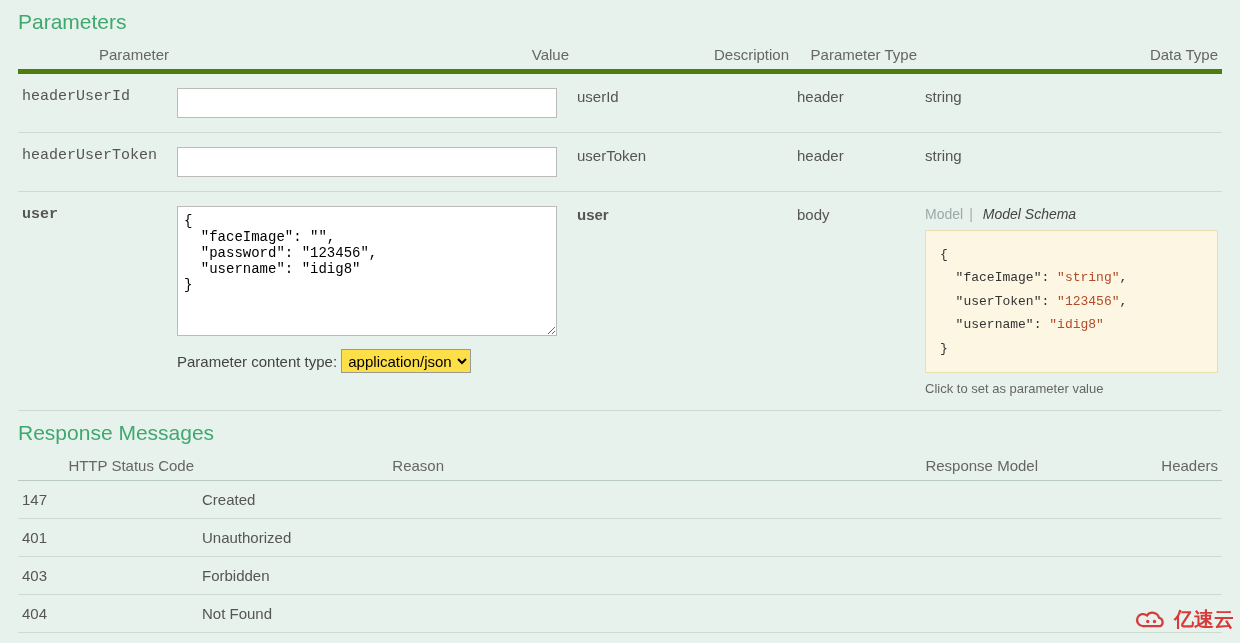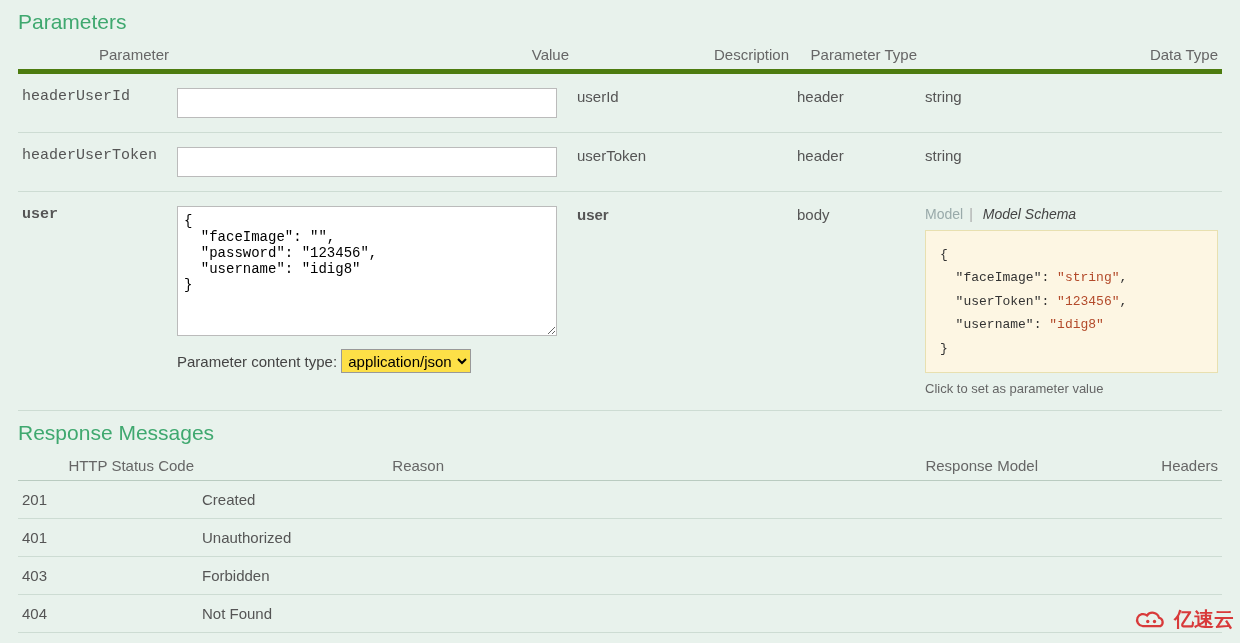--- a/index.html
+++ b/index.html
@@ -223,21 +223,21 @@
   <thead>
     <tr>
       <th>HTTP Status Code</th>
       <th>Reason</th>
       <th>Response Model</th>
       <th>Headers</th>
     </tr>
   </thead>
   <tbody>
     <tr>
-      <td>201</td>
+      <td>147</td>
       <td>Created</td>
       <td></td>
         <td></td>
     </tr>
     <tr>
       <td>401</td>
       <td>Unauthorized</td>
       <td></td>
         <td></td>
     </tr>

